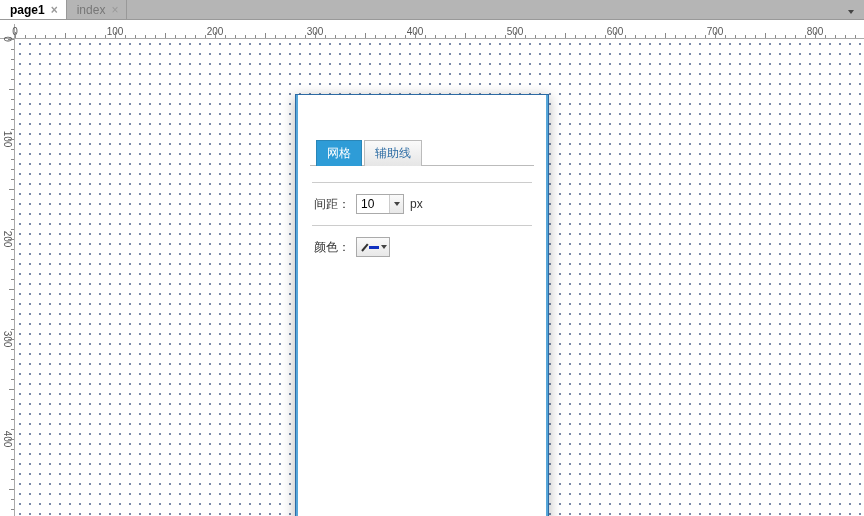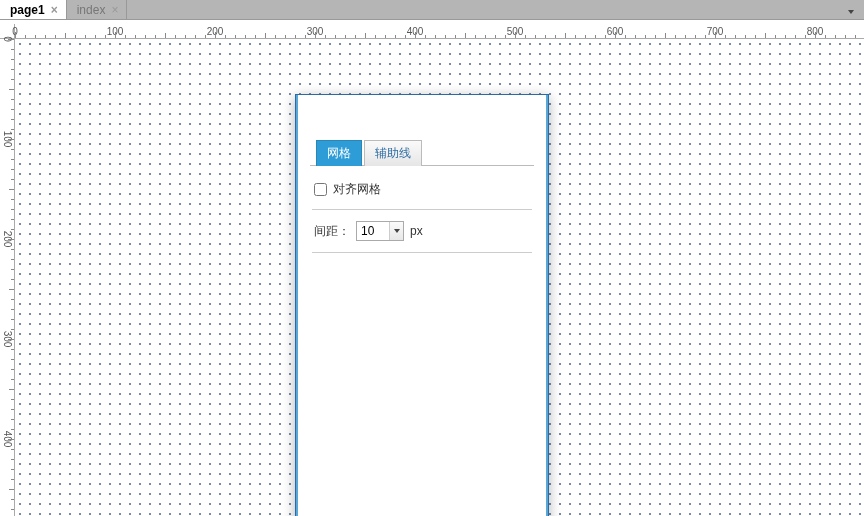--- a/index.html
+++ b/index.html
@@ -444,39 +444,43 @@
     </div>
   <div class="canvas"></div>
 
   <div class="dialog">
     <div class="dialog-body">
       <div class="inner-tabs">
         <div class="inner-tab active">网格</div>
         <div class="inner-tab">辅助线</div>
       </div>
 
-      <div class="form-row">
-        <input type="checkbox" style="">
-        <label>对齐网格</label>
-      </div>
 
       <hr class="divider">
 
       <div class="form-row">
         <span>间距：</span>
         <span class="combo-wrap">
           <input class="spacing-input" value="10" style="">
           <span class="combo-arrow">
               <span class="tiny-arrow"></span>
             </span>
         </span>
         <span>px</span>
       </div>
 
       <hr class="divider">
 
 
+      <div class="form-row">
+        <span>颜色：</span>
+        <span class="color-swatch-btn">
+          <span class="pen-glyph"></span>
+          <span class="underline" style="background: rgb(16, 48, 192);"></span>
+            <span class="tiny-arrow"></span>
+        </span>
+      </div>
 
       <div style="flex:1"></div>
 
     </div>
   </div>
 </div>
 
 </body></html>

